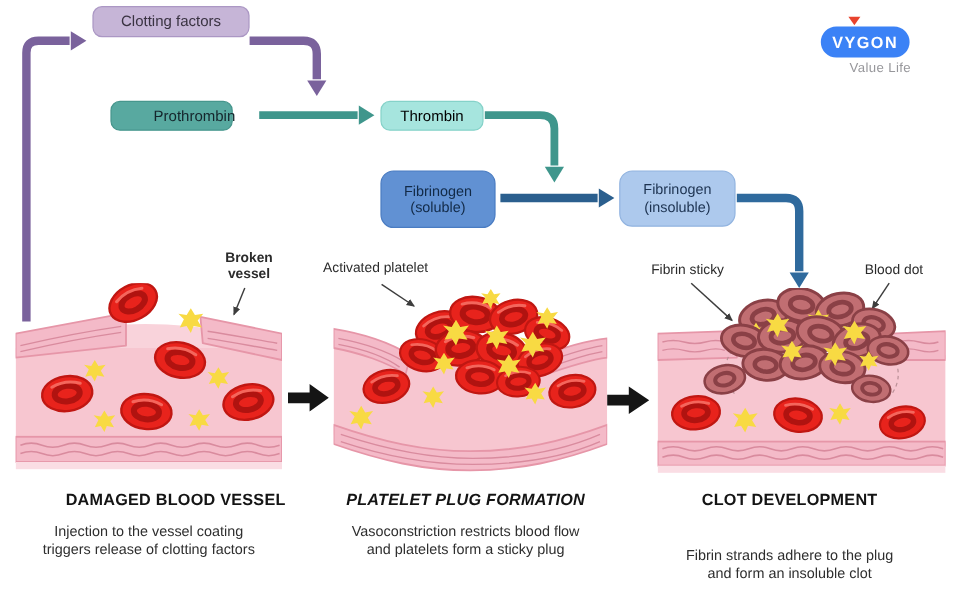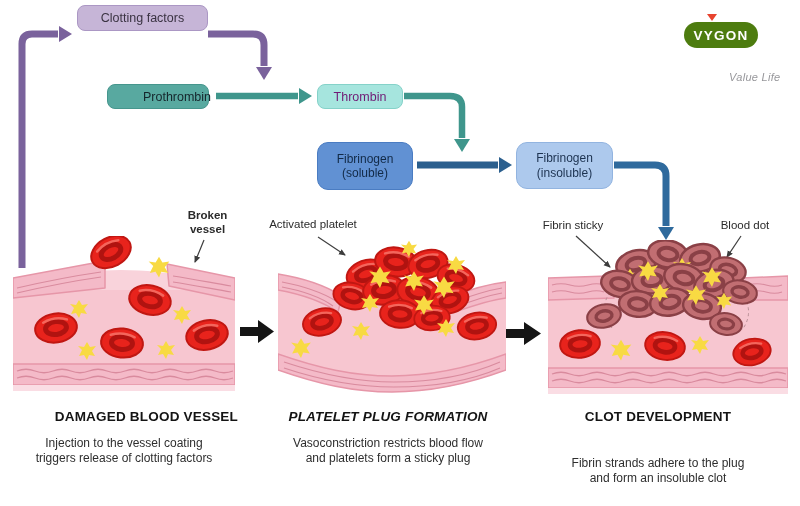--- a/index.html
+++ b/index.html
@@ -5,24 +5,24 @@
   html,body{margin:0;padding:0;background:#fff;}
   #canvas{position:relative;width:800px;height:506px;background:#ffffff;overflow:hidden;
           font-family:"Liberation Sans","DejaVu Sans",sans-serif;}
   .preline{white-space:pre-line;}
 
   
   .fbox{position:absolute;display:flex;align-items:center;justify-content:center;
         text-align:center;color:#26303c;box-sizing:border-box;}
   #box-clotting{left:77px;top:5px;width:131px;height:26px;background:#c6b5d7;
         border:1px solid #ab97c4;border-radius:8px;font-size:12.5px;color:#3a3342;}
-  #box-prothrombin{left:107px;top:84px;width:102px;height:25px;background:#58a9a0;
+  #box-prothrombin{left:92px;top:84px;width:102px;height:25px;background:#58a9a0;
         border:1px solid #46968d;border-radius:8px;font-size:12.5px;color:#15262c;padding-left:38px;}
   #box-thrombin{left:317px;top:84px;width:86px;height:25px;background:#a6e5de;
-        border:1px solid #85d2c9;border-radius:8px;font-size:12.5px;color:#701a75;}
+        border:1px solid #85d2c9;border-radius:8px;font-size:12.5px;color:#000000;}
   #box-fib-sol{left:317px;top:142px;width:96px;height:48px;background:#6191d3;
         border:1px solid #4a7cc2;border-radius:11px;font-size:12px;line-height:14.5px;color:#122a47;}
   #box-fib-insol{left:516px;top:142px;width:97px;height:47px;background:#adc9ed;
         border:1px solid #92b4e0;border-radius:11px;font-size:12px;line-height:14.5px;color:#1c3250;}
 
   
   .anno{position:absolute;text-align:center;font-size:11.5px;line-height:13.5px;color:#2b2b2b;}
   #anno-broken{left:175px;top:209px;width:65px;font-weight:bold;}
   #anno-activated{left:254px;top:218px;width:118px;}
   #anno-fibrin{left:527px;top:219px;width:92px;}
@@ -34,28 +34,28 @@
   .stage-desc{position:absolute;text-align:center;font-size:12px;line-height:15px;color:#2e2e2e;}
   #title-1{left:10px;top:409px;width:228px;text-align:right;}
   #title-2{left:272px;top:409px;width:232px;font-style:italic;}
   #title-3{left:543px;top:409px;width:230px;}
   #desc-1{left:10px;top:436px;width:228px;}
   #desc-2{left:272px;top:436px;width:232px;}
   #desc-3{left:543px;top:436px;width:230px;margin-top:20px;}
 
   
   #logo{position:absolute;left:684px;top:14px;width:95px;height:50px;}
-  #logo-pill{position:absolute;left:0;top:8px;width:74px;height:26px;background:#4d7c0f;
+  #logo-pill{position:absolute;left:0;top:8px;width:74px;height:26px;background:#3b82f6;
         border-radius:13px;display:flex;align-items:center;justify-content:center;
         color:#fff;font-weight:bold;font-size:13.5px;letter-spacing:1.2px;}
   #logo-tri{position:absolute;left:23px;top:0;width:0;height:0;
         border-left:5px solid transparent;border-right:5px solid transparent;
         border-top:7px solid #e8432e;}
-  #logo-tag{position:absolute;left:45px;top:37px;width:60px;font-size:11px;
-        color:#97979b;font-style:italic;letter-spacing:.3px;margin-top:20px;}
+  #logo-tag{position:absolute;left:24px;top:37px;width:60px;font-size:11px;
+        color:#97979b;letter-spacing:.3px;}
 
   svg{position:absolute;left:0;top:0;}
   #svg-overlay{left:0;top:0;}
   #svg-stage1{left:13px;top:236px;}
   #svg-stage2{left:278px;top:240px;}
   #svg-stage3{left:548px;top:240px;}
 </style>
 </head>
 <body>
 

